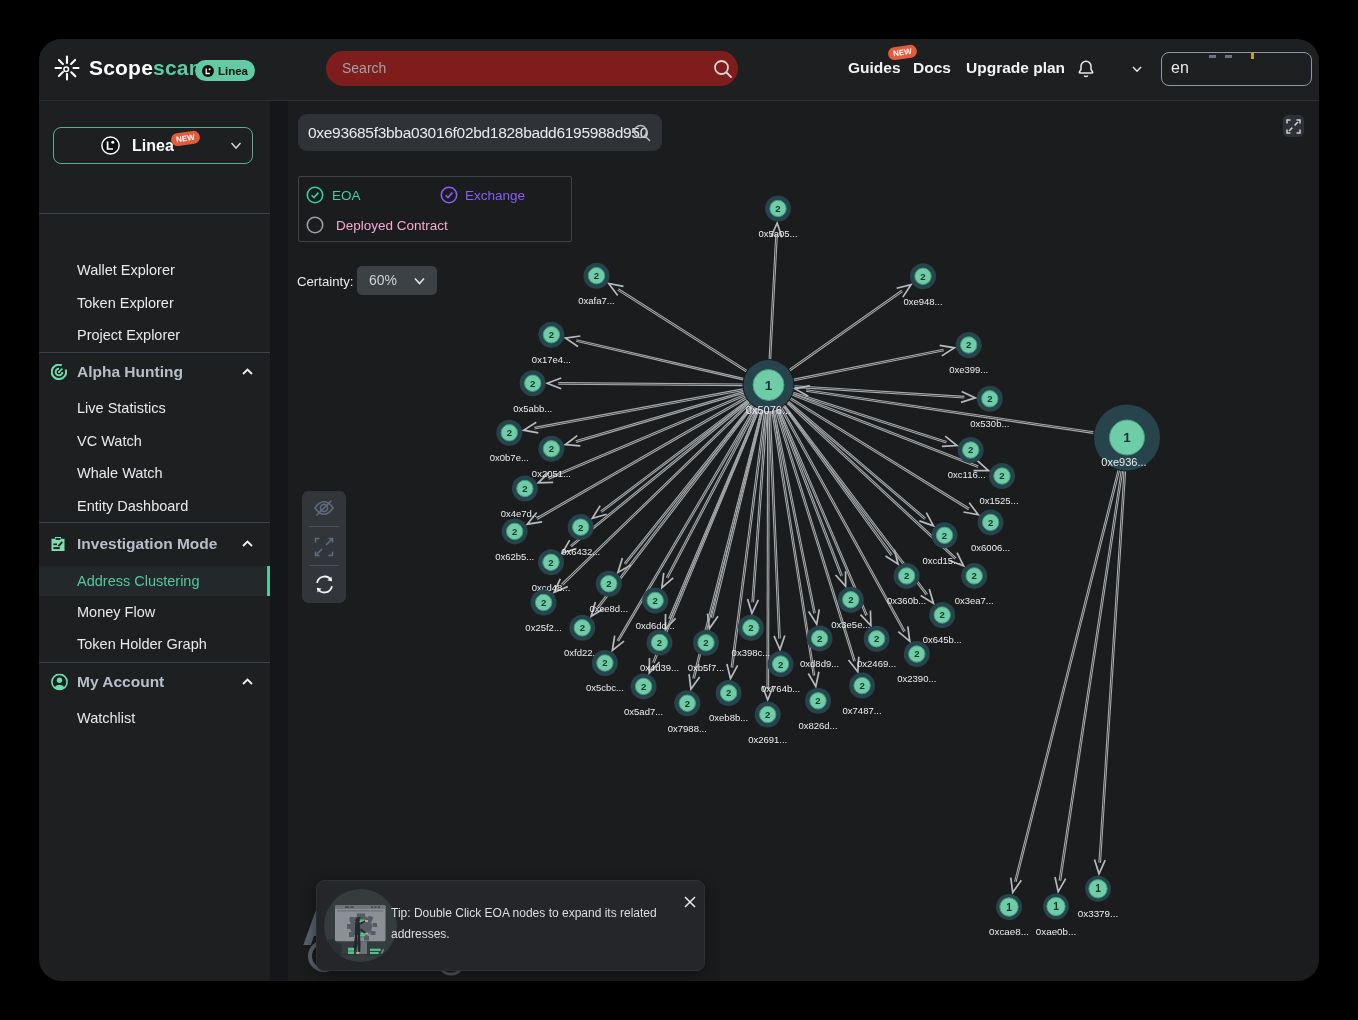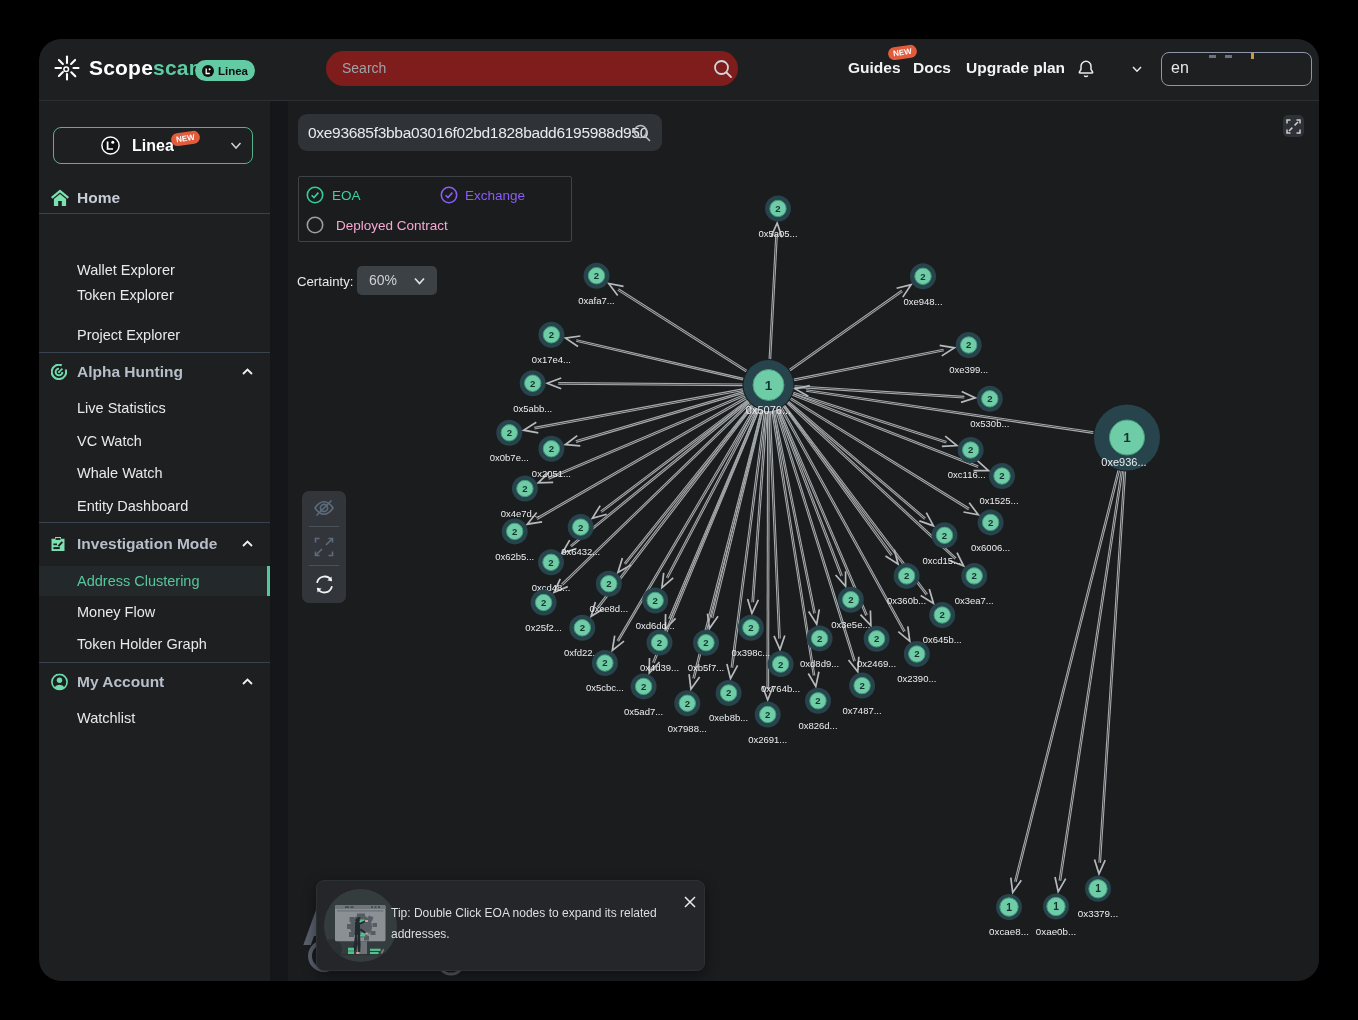--- a/index.html
+++ b/index.html
@@ -412,35 +412,26 @@
         <circle cx="9.5" cy="9.5" r="8.6" fill="#0c0e0f" stroke="#fff" stroke-width="1.5"></circle>
         <path d="M6.6 5.5 V13 H12" stroke="#fff" stroke-width="1.7" fill="none"></path>
         <circle cx="11.8" cy="6.3" r="1.5" fill="#fff"></circle>
       </svg>
 <div class="abs" style="left:132px;top:137px;font-size:16px;font-weight:bold;color:#fff">Linea</div>
 <div class="new-badge" style="left:171px;top:132px">NEW</div>
 <svg class="abs" style="left:229px;top:140px" width="14" height="11" viewBox="0 0 14 11">
         <path d="M2.5 3 L7 8 L11.5 3" fill="none" stroke="#c9ced4" stroke-width="1.6"></path>
       </svg>
 
-<div class="srow" style="top:183px">
-  <svg class="ic" width="18" height="17" viewBox="0 0 18 17">
-          <g fill="#7de0b0">
-            <path d="M9 0 L18 7.6 L16.6 9.3 L9 3.0 L1.4 9.3 L0 7.6 Z"></path>
-            <path d="M2.9 9.6 L9 4.6 L15.1 9.6 V16.6 H10.8 V11.6 H7.2 V16.6 H2.9 Z"></path>
-          </g>
-        </svg>
-  <div class="t" style="color:#c7cdd6">Home</div>
-</div>
 <div class="side-divider" style="top:213px"></div>
 
 <div class="srow" style="top:255px">
         <div class="t2">Wallet Explorer</div>
       </div>
-<div class="srow" style="top:280px">
+<div class="srow" style="top:288px">
         <div class="t2">Token Explorer</div>
       </div>
 <div class="srow" style="top:320px">
         <div class="t2">Project Explorer</div>
       </div>
 <div class="side-divider" style="top:352px"></div>
 
 <div class="srow" style="top:357px">
   <svg class="ic" width="16" height="16" viewBox="0 0 16 16">
           <g stroke="#6fdbac" fill="none">

